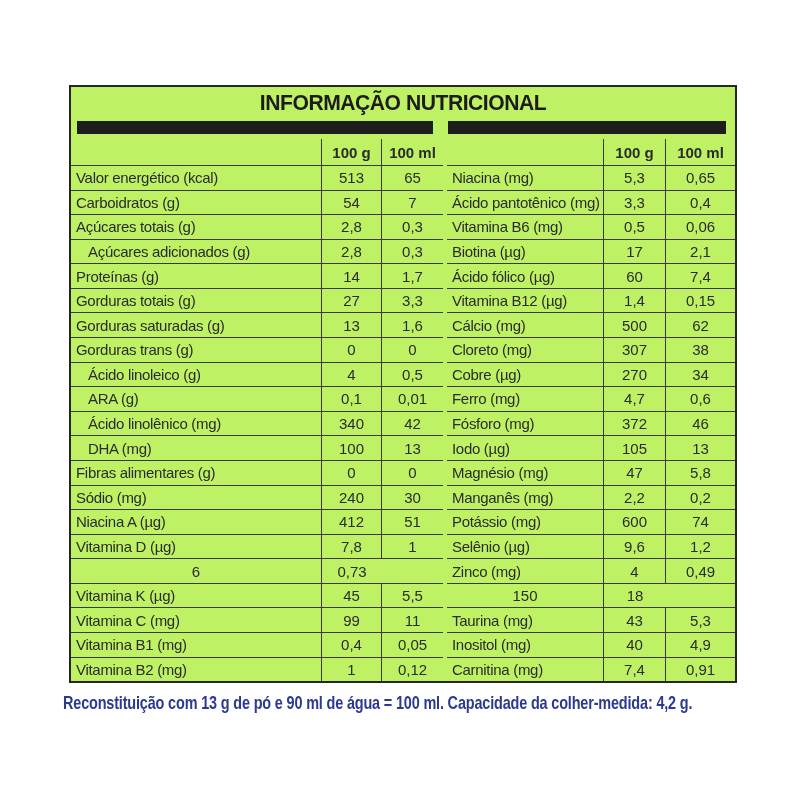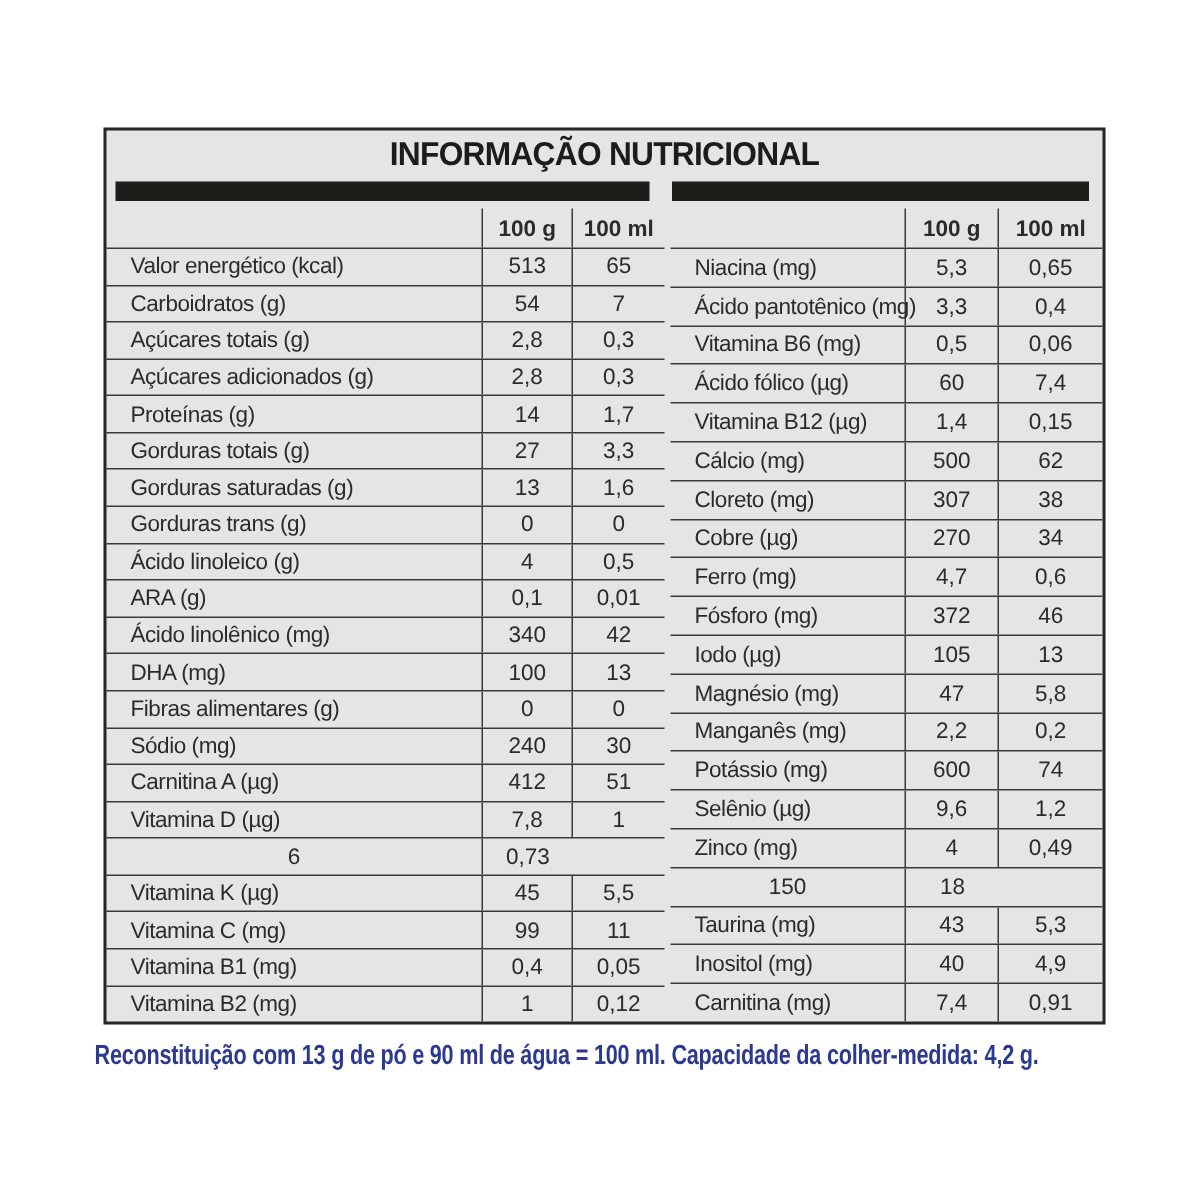--- a/index.html
+++ b/index.html
@@ -4,47 +4,47 @@
 <style>
   html,body{margin:0;padding:0;background:#ffffff;}
   body{
     width:800px;height:800px;position:relative;overflow:hidden;
     font-family:"Liberation Sans", sans-serif;
     color:var(--text,#2b2b2b);
     -webkit-font-smoothing:antialiased;
   }
   .box{
     position:absolute;left:69px;top:85px;width:664px;height:594px;
-    border:2px solid var(--border,#262626);background:#e5e5e5;
+    border:2px solid var(--border,#262626);background:#bef264;
   }
   .title{
     position:absolute;top:3px;left:0;right:0;text-align:center;
     font-size:22px;font-weight:bold;letter-spacing:-0.5px;color:#1c1c1c;
     transform:scaleX(0.96);
   }
   .bar{position:absolute;top:34px;height:13px;background:var(--bar,#1d1d1b);}
   .bar-left{left:6px;width:356px;}
   .bar-right{left:377px;width:278px;}
   .half{position:absolute;top:52px;bottom:0;display:flex;flex-direction:column;}
   .half-left{left:0;width:372px;}
   .half-right{left:376px;right:0;}
   .row{display:grid;}
   .half-left .row{grid-template-columns:251px 60px 1fr;}
   .half-right .row{grid-template-columns:157px 62px 1fr;}
   .row.header{height:26px;}
   .rows{flex:1;display:flex;flex-direction:column;min-height:0;}
   .rows .row{flex:1;border-top:1.5px solid var(--rule,#3a3a3c);}
   .cell{display:flex;align-items:center;font-size:15px;line-height:1;}
-  .cell.label{padding-left:16px;letter-spacing:-0.3px;white-space:nowrap;
+  .cell.label{padding-left:5px;letter-spacing:-0.3px;white-space:nowrap;
     border-right:1.5px solid var(--rule,#3a3a3c);}
   .cell.val{justify-content:center;border-right:1.5px solid var(--rule,#3a3a3c);}
   .cell.last{border-right:none;}
   .cell.hdr{font-weight:bold;}
   .ind1{padding-left:17px;}
-  .ind2{padding-left:29px;}
+  .ind2{padding-left:29px;margin-left:12px;}
   .footnote{
     position:absolute;left:63px;top:692px;
     font-size:18.5px;font-weight:bold;line-height:22px;
     color:var(--note,#2b3990);white-space:nowrap;
     transform:scaleX(0.78);transform-origin:0 50%;letter-spacing:-0.2px;
   }
 </style>
 </head>
 <body style="--text: #2b2b2b; --rule: #3a3a3c; --bar: #1d1d1b; --border: #262626; --note: #2b3990;">
 
@@ -124,21 +124,21 @@
           <div class="cell label">Fibras alimentares (g)</div>
           <div class="cell val">0</div>
           <div class="cell val last">0</div>
         </div>
         <div class="row">
           <div class="cell label">Sódio (mg)</div>
           <div class="cell val">240</div>
           <div class="cell val last">30</div>
         </div>
         <div class="row">
-          <div class="cell label">Carnitina A (µg)</div>
+          <div class="cell label">Niacina A (µg)</div>
           <div class="cell val">412</div>
           <div class="cell val last">51</div>
         </div>
         <div class="row">
           <div class="cell label">Vitamina D (µg)</div>
           <div class="cell val">7,8</div>
           <div class="cell val last">1</div>
         </div>
         <div class="row">
           <div class="cell val">6</div>
@@ -183,20 +183,25 @@
           <div class="cell label">Ácido pantotênico (mg)</div>
           <div class="cell val">3,3</div>
           <div class="cell val last">0,4</div>
         </div>
         <div class="row">
           <div class="cell label">Vitamina B6 (mg)</div>
           <div class="cell val">0,5</div>
           <div class="cell val last">0,06</div>
         </div>
         <div class="row">
+          <div class="cell label">Biotina (µg)</div>
+          <div class="cell val">17</div>
+          <div class="cell val last">2,1</div>
+        </div>
+        <div class="row">
           <div class="cell label">Ácido fólico (µg)</div>
           <div class="cell val">60</div>
           <div class="cell val last">7,4</div>
         </div>
         <div class="row">
           <div class="cell label">Vitamina B12 (µg)</div>
           <div class="cell val">1,4</div>
           <div class="cell val last">0,15</div>
         </div>
         <div class="row">

